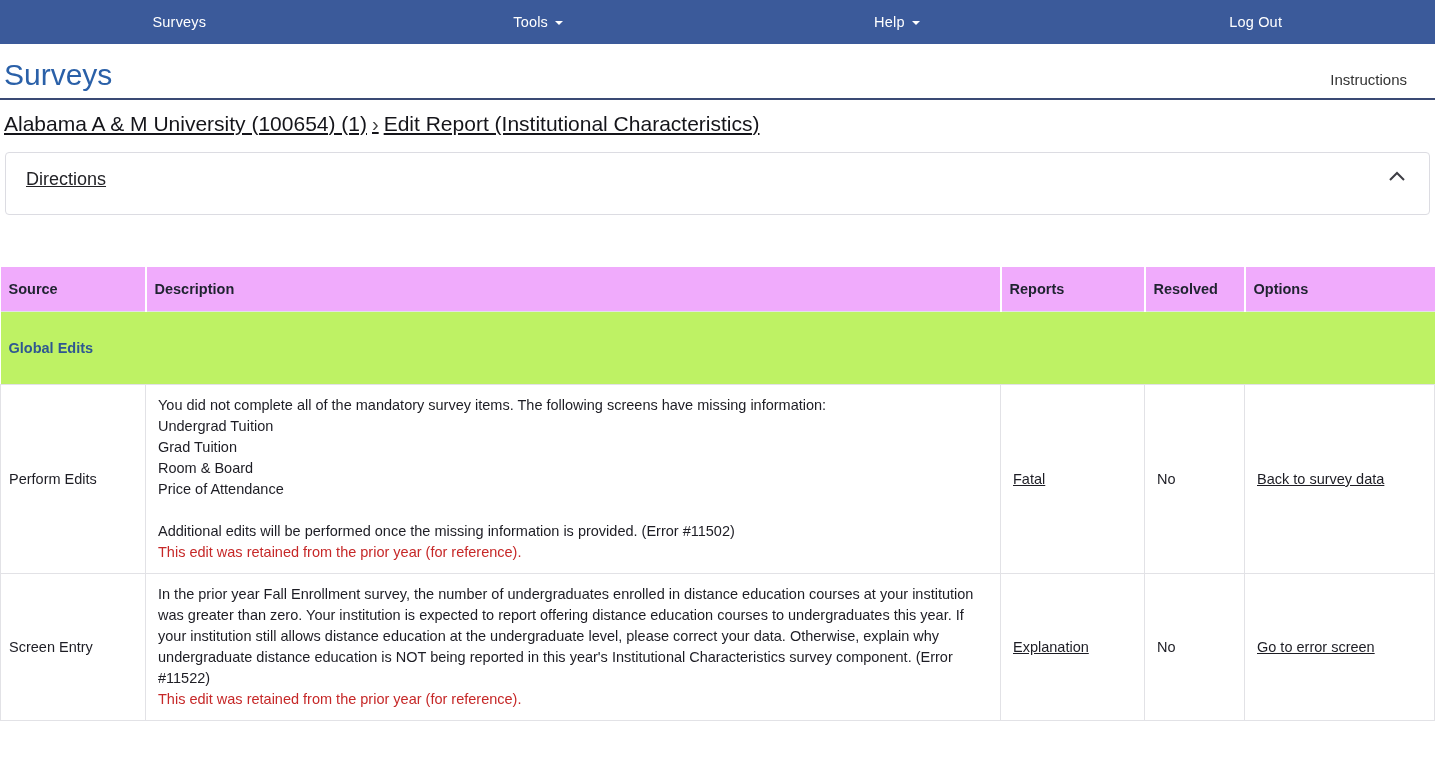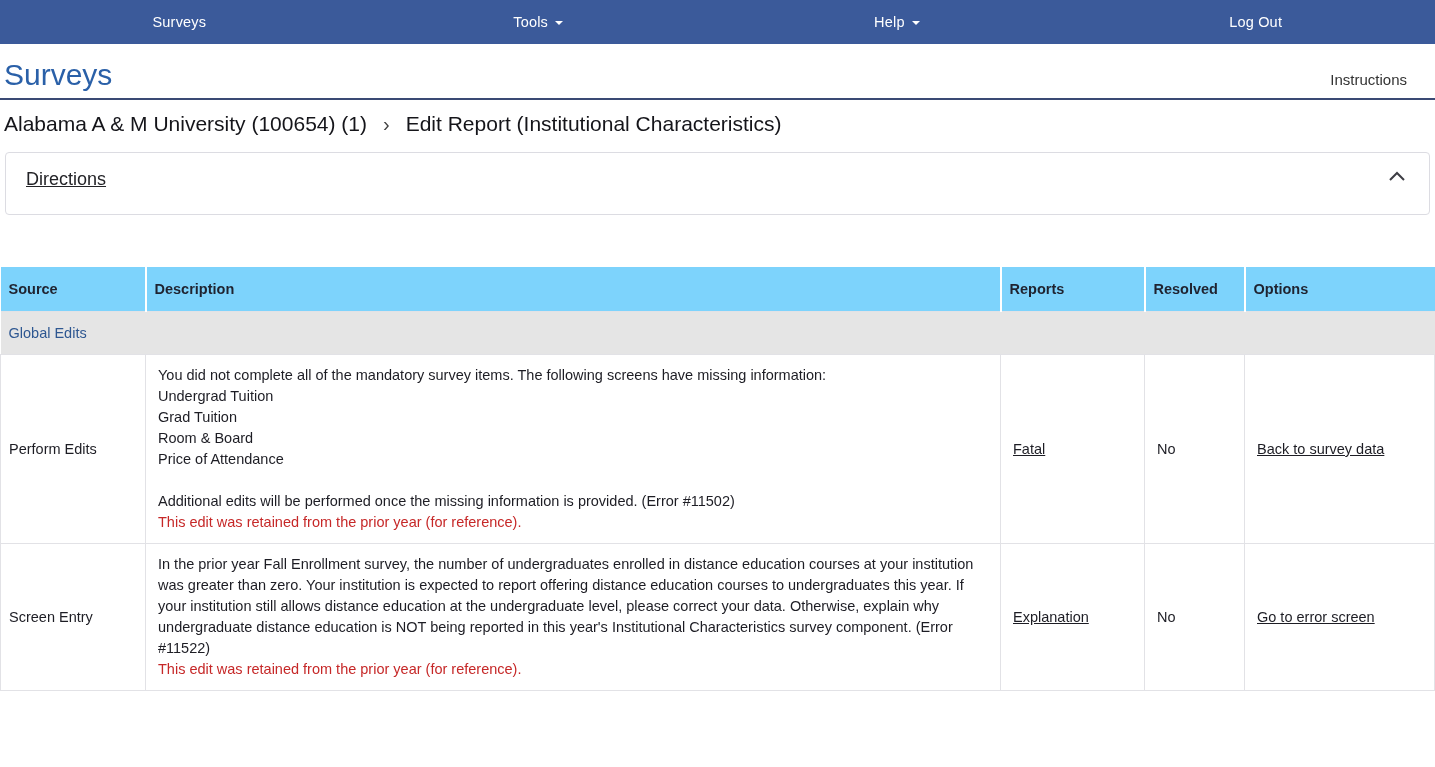--- a/index.html
+++ b/index.html
@@ -24,44 +24,44 @@
   
   .page-header {
     display: flex; justify-content: space-between; align-items: flex-end;
     padding: 8px 28px 6px 4px; border-bottom: 2px solid #3a4a74; height: 56px;
   }
   .page-title { font-size: 30px; color: #2a60a8; font-weight: 400; }
   .instructions { font-size: 15px; color: #333333; cursor: pointer; padding-bottom: 4px; }
 
   
   .breadcrumb {
-    display: flex; align-items: center; gap: 16px;
-    padding: 11px 0 12px 4px; font-size: 21px; color: #15151a;
+    display: flex; align-items: center; gap: 5px;
+    padding: 11px 0 12px 4px; font-size: 21px; color: #15151a; text-decoration: underline;
   }
   .crumb-sep { color: #444444; font-size: 20px; padding-top: 2px; }
 
   
   .directions-card {
     margin: 4px 5px 0 5px; border: 1px solid #dcdce2; border-radius: 4px;
     padding: 16px 20px 24px 20px; position: relative;
   }
   .directions-title { font-size: 18px; color: #232327; font-weight: 400; text-decoration: underline; }
   .collapse-btn { position: absolute; right: 22px; top: 16px; cursor: pointer; line-height: 0; }
   .directions-list { margin: 14px 0 0 36px; color: #4f5b93; font-size: 14.5px; }
   .directions-list li::marker { color: #4f5b93; }
 
   
   .edits-table { width: 100%; border-collapse: collapse; margin-top: 52px; font-size: 14.5px; }
   .edits-table th {
-    background: #7dd3fc; text-align: left; font-weight: 700; color: #1f2330;
+    background: #f0abfc; text-align: left; font-weight: 700; color: #1f2330;
     padding: 14px 8px; border-right: 2px solid #ffffff; font-size: 14.5px;
   }
   .edits-table th:last-child { border-right: none; }
   .section-row td {
-    padding: 13px 8px; font-weight: 400; color: #2e5791; background: #e5e5e5;
+    padding: 28px 8px; font-weight: 700; color: #2e5791; background: #bef264;
     border-top: 1px solid #e2e2e6; border-bottom: 1px solid #e2e2e6;
   }
   .data-row td { border: 1px solid #e2e2e6; vertical-align: middle; padding: 10px 12px; }
   .data-row td.col-source { padding-left: 8px; }
   .desc-line { line-height: 21px; min-height: 21px; }
   .retained-note { line-height: 21px; color: #c62828; }
   .cell-link { color: #1d1d24; text-decoration: underline; cursor: pointer; }
 </style>
 </head>
 <body>

